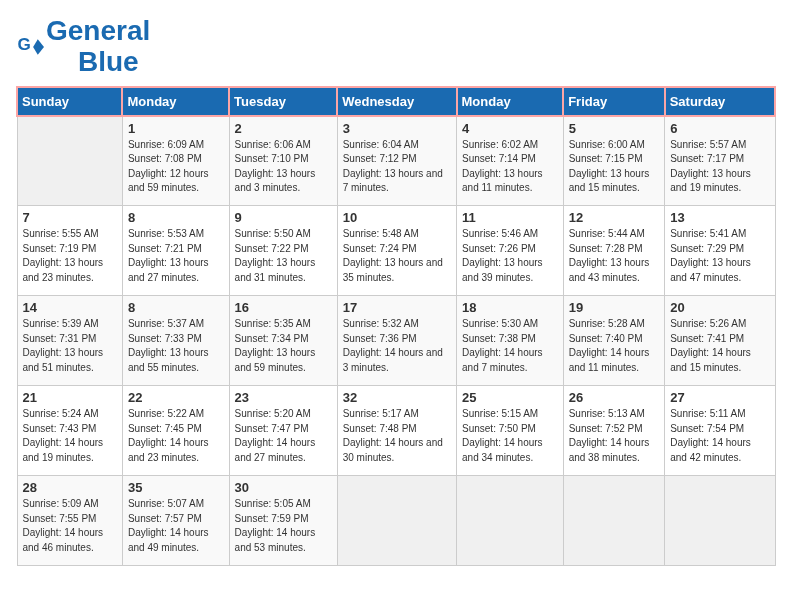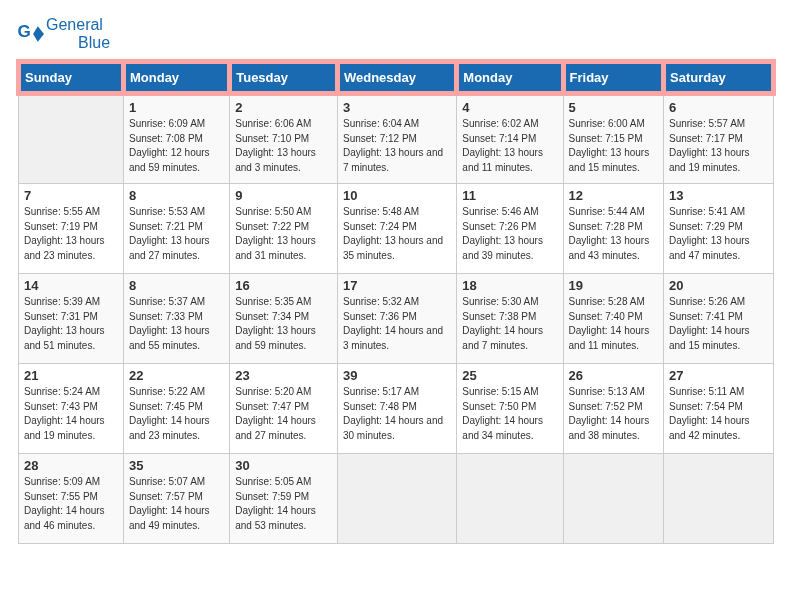--- a/index.html
+++ b/index.html
@@ -14,22 +14,22 @@
       display: flex;
       justify-content: space-between;
       align-items: flex-start;
       margin-bottom: 8px;
     }
     .logo {
       display: flex;
       align-items: center;
     }
     .logo-text {
-      font-size: 16px;
-      font-weight: normal;
+      font-size: 28px;
+      font-weight: bold;
       color: #333;
       line-height: 1.1;
     }
     .logo-text span {
       color: #1a6ab1;
     }
     .logo-icon {
       width: 28px;
       height: 28px;
       margin-right: 2px;
@@ -51,21 +51,21 @@
       border-collapse: collapse;
       font-size: 11px;
     }
     thead tr th {
       background: #1a6ab1;
       color: #fff;
       padding: 6px 4px;
       text-align: left;
       font-size: 13px;
       font-weight: bold;
-      border: 5px solid #fca5a5;
+      border: 2px solid #fca5a5;
     }
     tbody tr td {
       border: 1px solid #ccc;
       vertical-align: top;
       padding: 4px 5px;
       height: 90px;
       background: #fff;
       color: #333;
     }
     tbody tr:nth-child(odd) td {
@@ -213,21 +213,21 @@
         </td>
         <td>
           <span class="day-num">22</span>
           <div class="day-info">Sunrise: 5:22 AM<br>Sunset: 7:45 PM<br>Daylight: 14 hours and 23 minutes.</div>
         </td>
         <td>
           <span class="day-num">23</span>
           <div class="day-info">Sunrise: 5:20 AM<br>Sunset: 7:47 PM<br>Daylight: 14 hours and 27 minutes.</div>
         </td>
         <td>
-          <span class="day-num">39</span>
+          <span class="day-num">32</span>
           <div class="day-info">Sunrise: 5:17 AM<br>Sunset: 7:48 PM<br>Daylight: 14 hours and 30 minutes.</div>
         </td>
         <td>
           <span class="day-num">25</span>
           <div class="day-info">Sunrise: 5:15 AM<br>Sunset: 7:50 PM<br>Daylight: 14 hours and 34 minutes.</div>
         </td>
         <td>
           <span class="day-num">26</span>
           <div class="day-info">Sunrise: 5:13 AM<br>Sunset: 7:52 PM<br>Daylight: 14 hours and 38 minutes.</div>
         </td>

